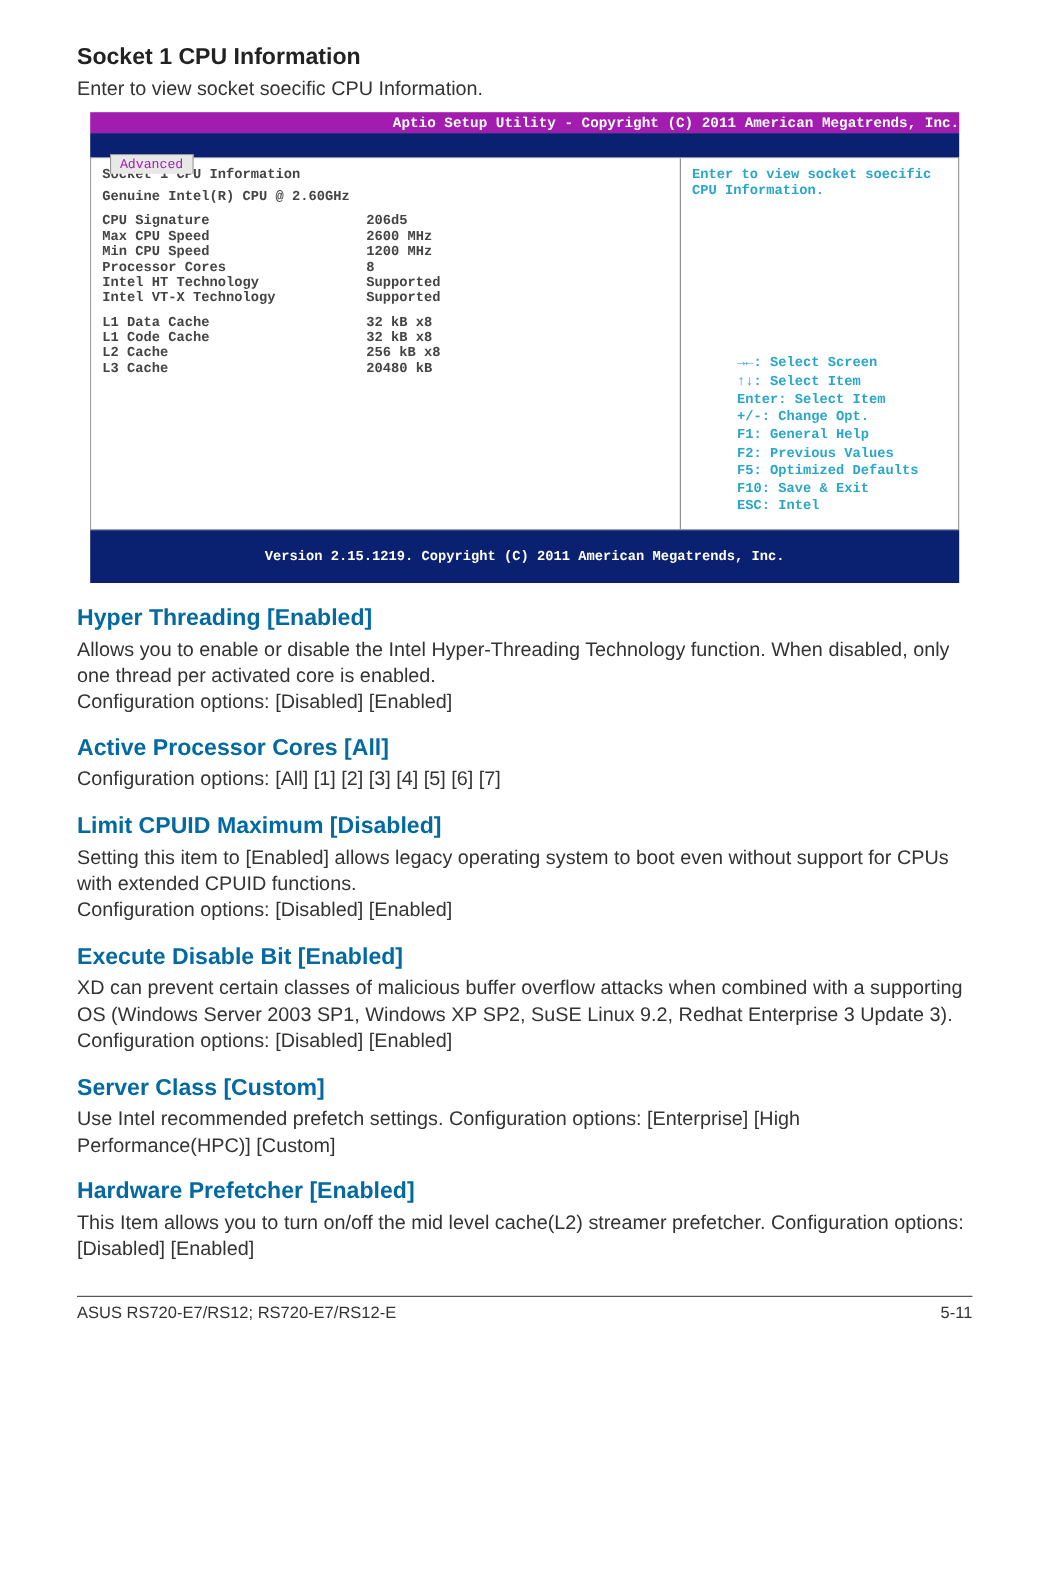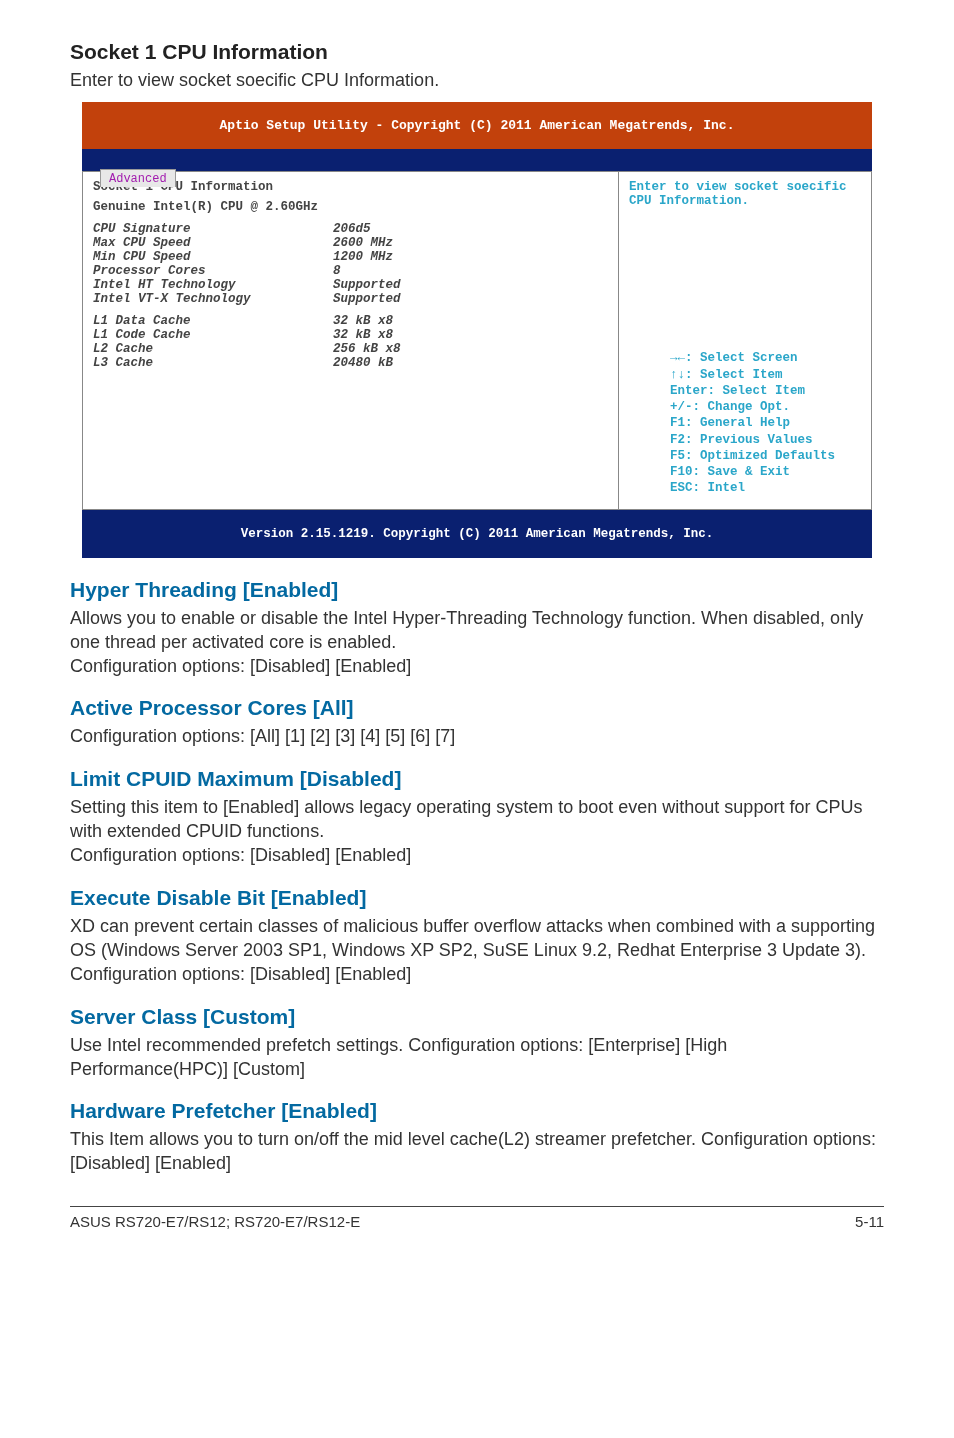--- a/index.html
+++ b/index.html
@@ -29,27 +29,27 @@
     font-size: 18px;
     margin: 4px 0 8px 0;
     color: #333;
     line-height: 1.35;
   }
   
   .bios-wrapper {
     margin: 10px 12px 20px 12px;
   }
   .bios-headerbar {
-    background: #c2410c;
+    background: #a21caf;
     color: #fff;
     font-family: "Courier New", monospace;
     font-weight: bold;
     font-size: 13px;
-    text-align: center;
-    padding: 16px 0;
+    text-align: right;
+    padding: 2px 0;
   }
   .bios-tabsrow {
     background: #0a2070;
     height: 22px;
   }
   .bios-tab {
     display: inline-block;
     background: #e8e8e8;
     border: 1px solid #999;
     border-bottom: none;
@@ -76,21 +76,20 @@
   }
   .bios-right {
     width: 232px;
     padding: 8px 10px 12px 10px;
     background: #fff;
     border-left: 1px solid #888;
     color: #2aa6c9;
   }
   .bios-left-row {
     display: flex;
-    font-style: italic;
   }
   .bios-left-row .col-l { width: 240px; }
   .bios-left-row .col-r { flex: 1; }
   .bios-help-top {
     color: #2aa6c9;
     min-height: 170px;
   }
   .bios-nav {
     color: #2aa6c9;
     line-height: 1.3;

